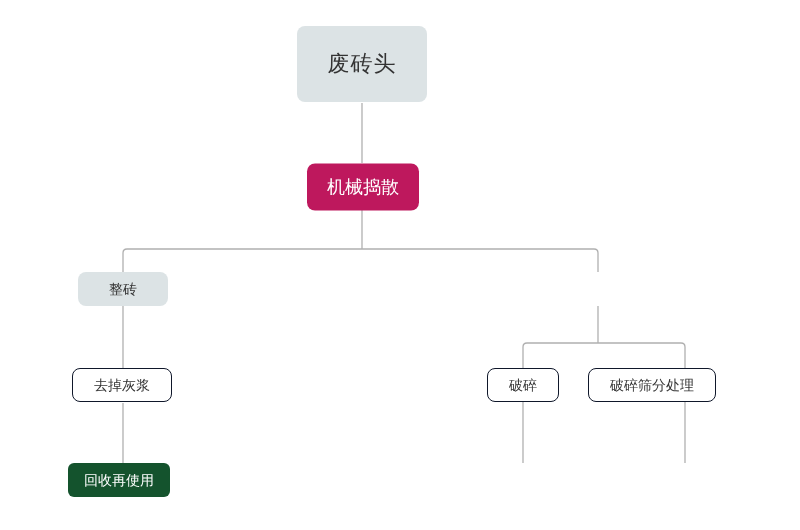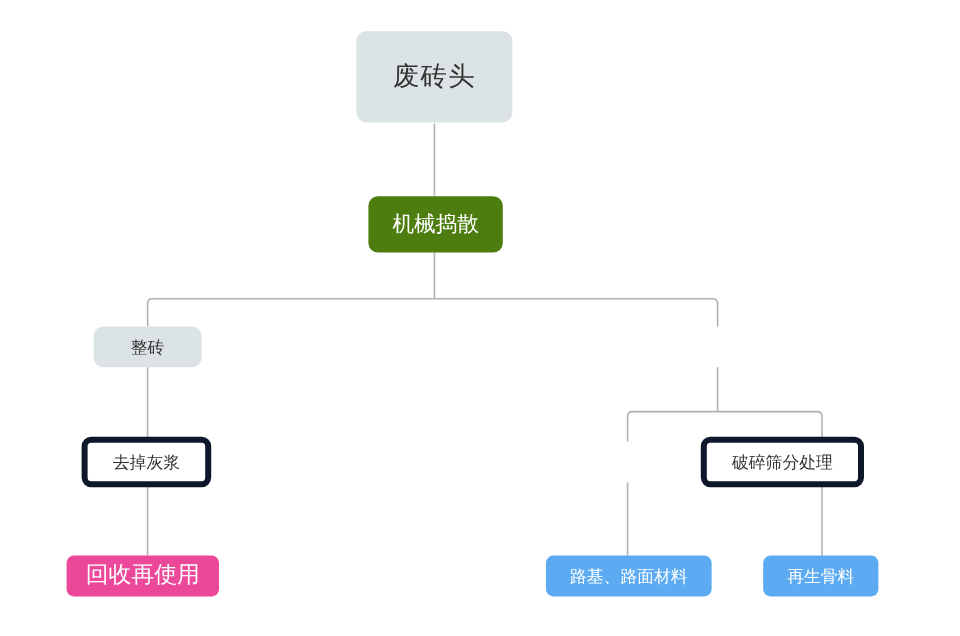--- a/index.html
+++ b/index.html
@@ -36,48 +36,48 @@
   .node-root {
     width: 130px;
     height: 76px;
     background: #dce3e5;
     color: #333333;
     font-size: 22px;
     border-radius: 8px;
     letter-spacing: 1px;
   }
   .node-danger {
-    background: #4d7c0f;
+    background: #be185d;
     color: #ffffff;
     font-size: 18px;
     line-height: 25px;
     padding: 11px 20px;
     border-radius: 8px;
   }
   .node-neutral {
     background: #dce3e5;
     color: #333333;
     font-size: 14px;
     line-height: 20px;
     padding: 7px 31px;
     border-radius: 8px;
   }
   .node-plain {
     background: #ffffff;
     color: #333333;
-    border: 5px solid #0f172a;
+    border: 1px solid #0f172a;
     font-size: 14px;
     line-height: 20px;
     padding: 6px 21px;
     border-radius: 8px;
   }
   .node-success {
-    background: #ec4899;
+    background: #14532d;
     color: #ffffff;
-    font-size: 19px;
+    font-size: 14px;
     line-height: 20px;
     padding: 7px 16px;
     border-radius: 6px;
   }
   .node-info {
     background: #5caaf1;
     color: #ffffff;
     font-size: 14px;
     line-height: 20px;
     padding: 7px 20px;
@@ -112,22 +112,21 @@
 
   <div class="node node-root" style="left:362px; top:64px;">废砖头</div>
 
   <div class="node node-danger" style="left:363px; top:187px;">机械捣散</div>
 
   <div class="node node-neutral" style="left:123px; top:289px;">整砖</div>
 
 
   <div class="node node-plain" style="left:122px; top:385px;">去掉灰浆</div>
 
+  <div class="node node-plain" style="left:523px; top:385px;">破碎</div>
 
   <div class="node node-plain" style="left:652px; top:385px;">破碎筛分处理</div>
 
   <div class="node node-success" style="left:119px; top:480px;">回收再使用</div>
 
-  <div class="node node-info" style="left:524px; top:480px;">路基、路面材料</div>
 
-  <div class="node node-info" style="left:684px; top:480px;">再生骨料</div>
 
 </div>
 
 </body></html>

